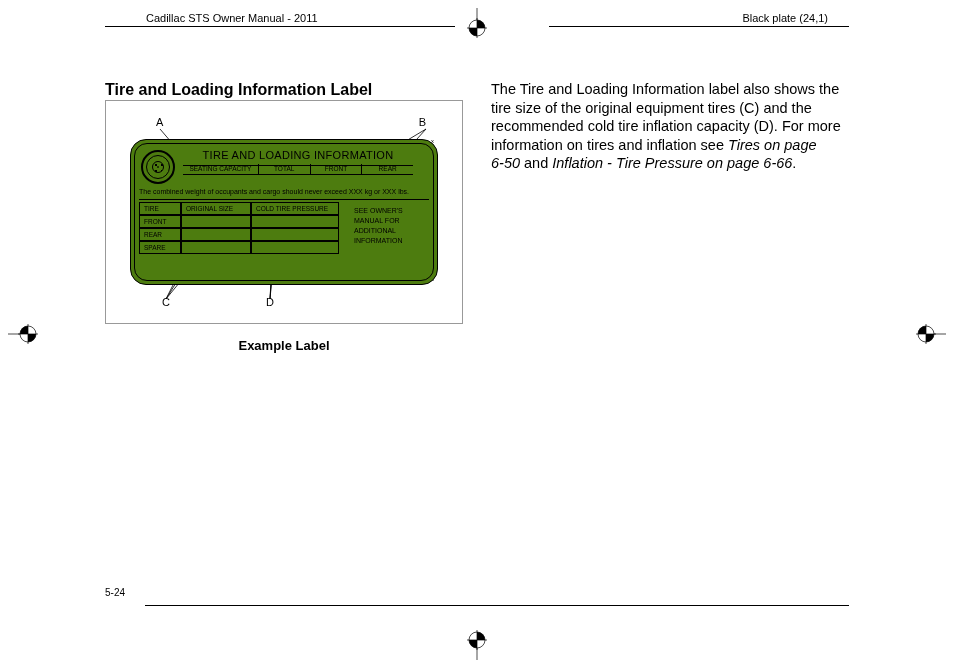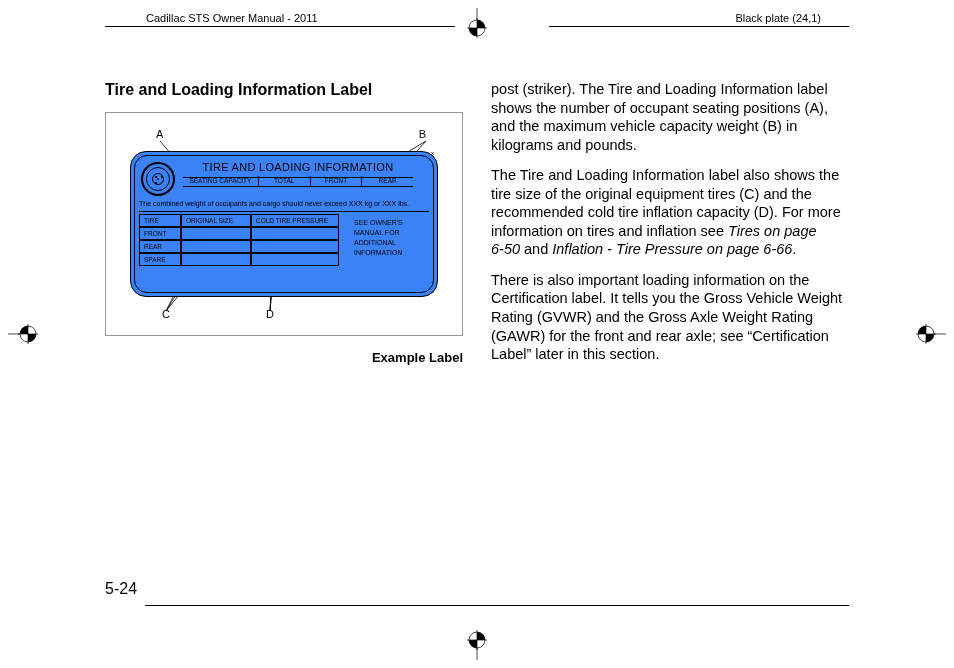--- a/index.html
+++ b/index.html
@@ -15,21 +15,21 @@
       position: absolute;
       top: 12px;
       left: 0;
       width: 100%;
       display: flex;
       align-items: center;
       font-size: 11px;
       margin-left: 41px;
     }
     .header-left { padding-left: 105px; }
-    .header-right { position: absolute; right: 174px; }
+    .header-right { position: absolute; right: 167px; }
     .header-line-left {
       position: absolute;
       left: 105px;
       top: 26px;
       width: 350px;
       border-top: 0.5px solid #000;
     }
     .header-line-right {
       position: absolute;
       right: 105px;
@@ -67,39 +67,38 @@
       top: 80px;
       left: 105px;
       right: 105px;
       display: flex;
       gap: 28px;
     }
     .column { flex: 1; font-size: 14.5px; line-height: 1.28; }
     .section-title {
       font-size: 16px;
       font-weight: bold;
-      margin-bottom: 12px;
     }
     .label-figure {
       border: 1px solid #999;
       width: 100%;
       height: 224px;
       margin-bottom: 14px;
       position: relative;
       padding: 12px;
     }
     .label-box {
       position: absolute;
       left: 24px;
       top: 38px;
       right: 24px;
       bottom: 38px;
       border: 1.5px solid #000;
       border-radius: 16px;
-      background: #3b82f6;
+      background: #4d7c0f;
     }
     .label-inner-line {
       position: absolute;
       left: 3px; right: 3px; top: 3px; bottom: 3px;
       border: 0.7px solid #000;
       border-radius: 13px;
     }
     .tire-circle {
       position: absolute;
       left: 10px; top: 10px;
@@ -190,28 +189,28 @@
       writing-mode: horizontal-tb;
       letter-spacing: 0;
       overflow: hidden;
       font-family: Arial;
     }
     .callout-letter { position: absolute; font-size: 11px; font-weight: normal; }
     .ca-A { left: 50px; top: 14px; }
     .ca-B { right: 36px; top: 14px; }
     .ca-C { left: 56px; bottom: 14px; }
     .ca-D { left: 160px; bottom: 14px; }
-    .caption { text-align: right; font-weight: bold; font-size: 13px; margin-bottom: 22px; }
+    .caption { text-align: center; font-weight: bold; font-size: 13px; margin-bottom: 22px; }
     .para { margin-bottom: 12px; }
     .italic { font-style: italic; }
     .page-num {
       position: absolute;
       bottom: 70px;
       left: 105px;
-      font-size: 16px;
+      font-size: 10px;
       text-align: right;
     }
     .footer-line {
       position: absolute;
       bottom: 62px;
       left: 145px;
       right: 105px;
       border-top: 1.5px solid #000;
     }
   </style>
@@ -324,22 +323,20 @@
           </div>
         </div>
         <div class="owners-manual">SEE OWNER'S MANUAL FOR ADDITIONAL INFORMATION</div>
       </div>
     </div>
 
     <div class="caption">Example Label</div>
   </div>
 
   <div class="column">
-    <div class="para">post (striker). The Tire and Loading Information label shows the number of occupant seating positions (A), and the maximum vehicle capacity weight (B) in kilograms and pounds.</div>
     <div class="para">
       <span>The Tire and Loading Information label also shows the tire size of the original equipment tires (C) and the recommended cold tire inflation capacity (D). For more information on tires and inflation see </span><span class="italic">Tires on page 6‑50</span><span> and </span><span class="italic">Inflation - Tire Pressure on page 6‑66</span><span>.</span>
     </div>
-    <div class="para">There is also important loading information on the Certification label. It tells you the Gross Vehicle Weight Rating (GVWR) and the Gross Axle Weight Rating (GAWR) for the front and rear axle; see “Certification Label” later in this section.</div>
   </div>
 </div>
 
 <div class="page-num">5-24</div>
 <div class="footer-line"></div>
 
 </body></html>

